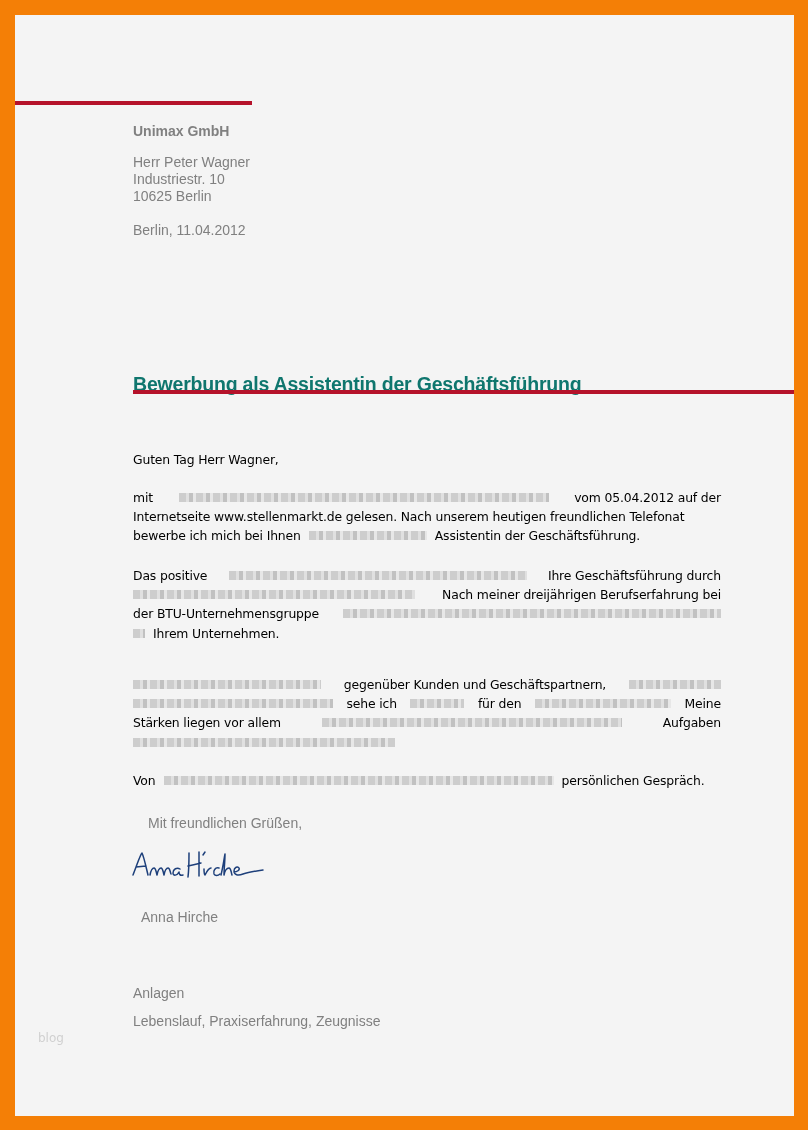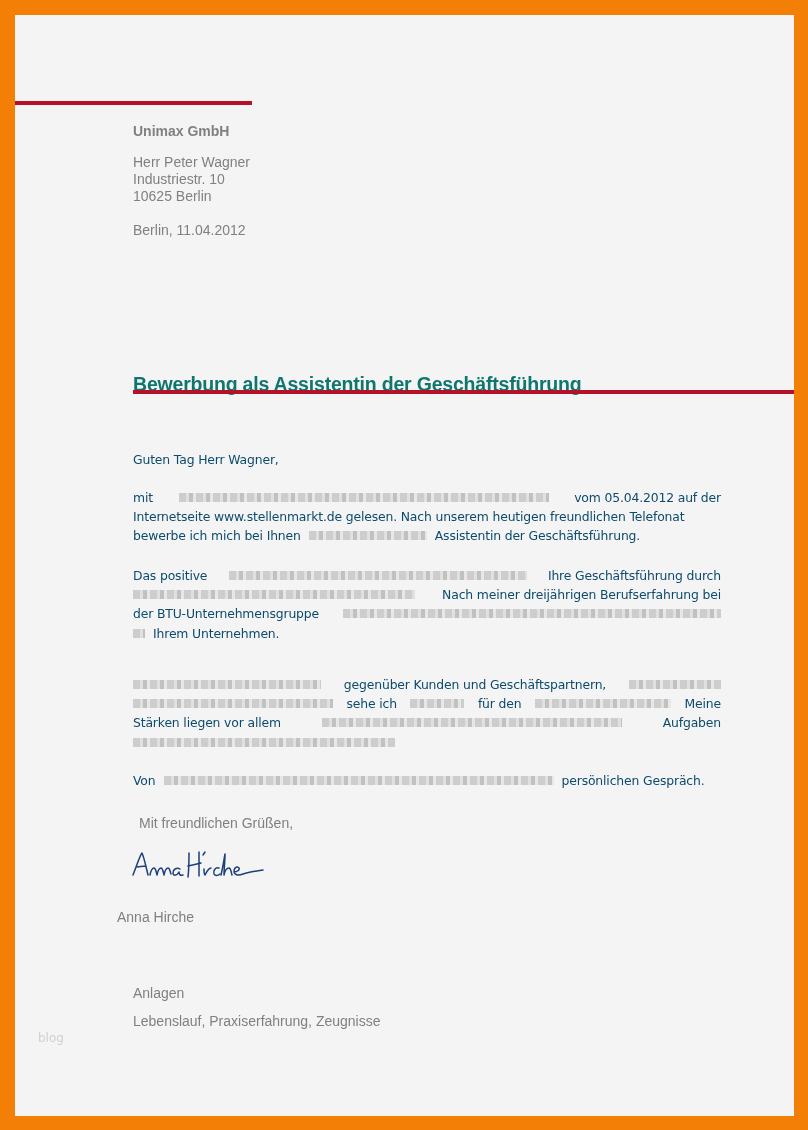--- a/index.html
+++ b/index.html
@@ -4,21 +4,21 @@
   <style>
     html, body { margin: 0; padding: 0; }
     body { width: 808px; height: 1130px; background: #f4f4f4; }
     .frame {
       position: relative; width: 808px; height: 1130px; box-sizing: border-box;
       border: 15px solid #f47f06; border-right-width: 14px; border-bottom-width: 14px;
       background: #f4f4f4; overflow: hidden; padding-left: 20px;
     }
     .abs { position: absolute; }
     .sans { font-family: "Liberation Sans", sans-serif; color: #808080; font-size: 14px; }
-    .body-text { font-family: "DejaVu Sans", sans-serif; color: #0c4a6e; font-size: 12.4px; letter-spacing: -0.15px; }
+    .body-text { font-family: "DejaVu Sans", sans-serif; color: #000000; font-size: 12.4px; letter-spacing: -0.15px; }
     .top-rule { left: 0; top: 86px; width: 237px; height: 4px; background: #b5122a; }
     .company { left: 118px; top: 108px; font-weight: bold; }
     .addr { left: 118px; line-height: 17px; }
     .title { left: 118px; top: 358px; font-family: "Liberation Sans", sans-serif; font-weight: bold; font-size: 19.5px; color: #0f766e; letter-spacing: -0.2px; }
     .title-rule { left: 118px; top: 375px; width: 661px; height: 4px; background: #b5122a; }
     .para { left: 118px; width: 588px; line-height: 19.2px; text-align: center; }
     .line { display: flex; justify-content: space-between; white-space: nowrap; height: 19.2px; }
     .line.left { justify-content: flex-start; gap: 8px; }
     .blur { display: inline-block; height: 9px; margin-top: 5px; background: repeating-linear-gradient(90deg, #c9c9c9 0 7px, #dedede 7px 10px, #bcbcbc 10px 14px, #e6e6e6 14px 17px); filter: blur(0.6px); opacity: 0.9; }
     .sig { left: 116px; top: 834px; }
@@ -107,35 +107,35 @@
   </div>
 
   <div class="abs body-text para" style="top:756px;">
     <div class="line left">
       <span>Von</span>
       <span class="blur" style="width:390px;"></span>
       <span>persönlichen Gespräch.</span>
     </div>
   </div>
 
-  <div class="abs sans" style="left:124px; top:800px;">Mit freundlichen Grüßen,</div>
+  <div class="abs sans" style="left:133px; top:800px;">Mit freundlichen Grüßen,</div>
 
   <svg class="abs sig" width="150" height="34" viewBox="0 0 150 34">
     <g fill="none" stroke="#1d3f7a" stroke-width="1.5" stroke-linecap="round" stroke-linejoin="round">
       <path d="M2 26 C6 16 9 6 11 4 C13 8 15 18 17 26 M5 18 L15 17"></path>
       <path d="M19 26 C20 21 21 19 23 19 C25 19 25 23 26 26 C27 21 28 19 30 19 C32 19 32 23 33 26 C34 21 35 19 37 19 C39 19 39 23 40 25"></path>
       <path d="M49 20 C46 18 42 20 42 24 C42 27 46 27 48 23 C48 25 49 27 52 26"></path>
       <path d="M58 4 C58 12 58 20 57 28 M57 17 C62 16 66 15 70 14 M68 3 C68 12 68 20 68 27"></path>
       <path d="M72 6 L74 3"></path>
       <path d="M73 20 C73 23 73 25 74 26 C76 22 78 19 80 19"></path>
       <path d="M88 19 C84 18 82 22 83 25 C84 27 87 27 89 25"></path>
       <path d="M90 26 C92 18 93 10 94 5 C94 12 93 20 93 26 C94 21 96 19 98 19 C100 19 100 23 101 26"></path>
       <path d="M103 23 C106 23 109 21 108 19 C107 17 103 18 103 22 C103 26 107 27 112 25 C118 23 125 22 132 21"></path>
     </g>
   </svg>
 
-  <div class="abs sans" style="left:102px; top:894px;">Anna Hirche</div>
+  <div class="abs sans" style="left:126px; top:894px;">Anna Hirche</div>
 
   <div class="abs sans" style="left:118px; top:970px;">Anlagen</div>
   <div class="abs sans" style="left:118px; top:998px;">Lebenslauf, Praxiserfahrung, Zeugnisse</div>
 
   <div class="abs watermark">blog</div>
 </div>
 
 </body></html>

